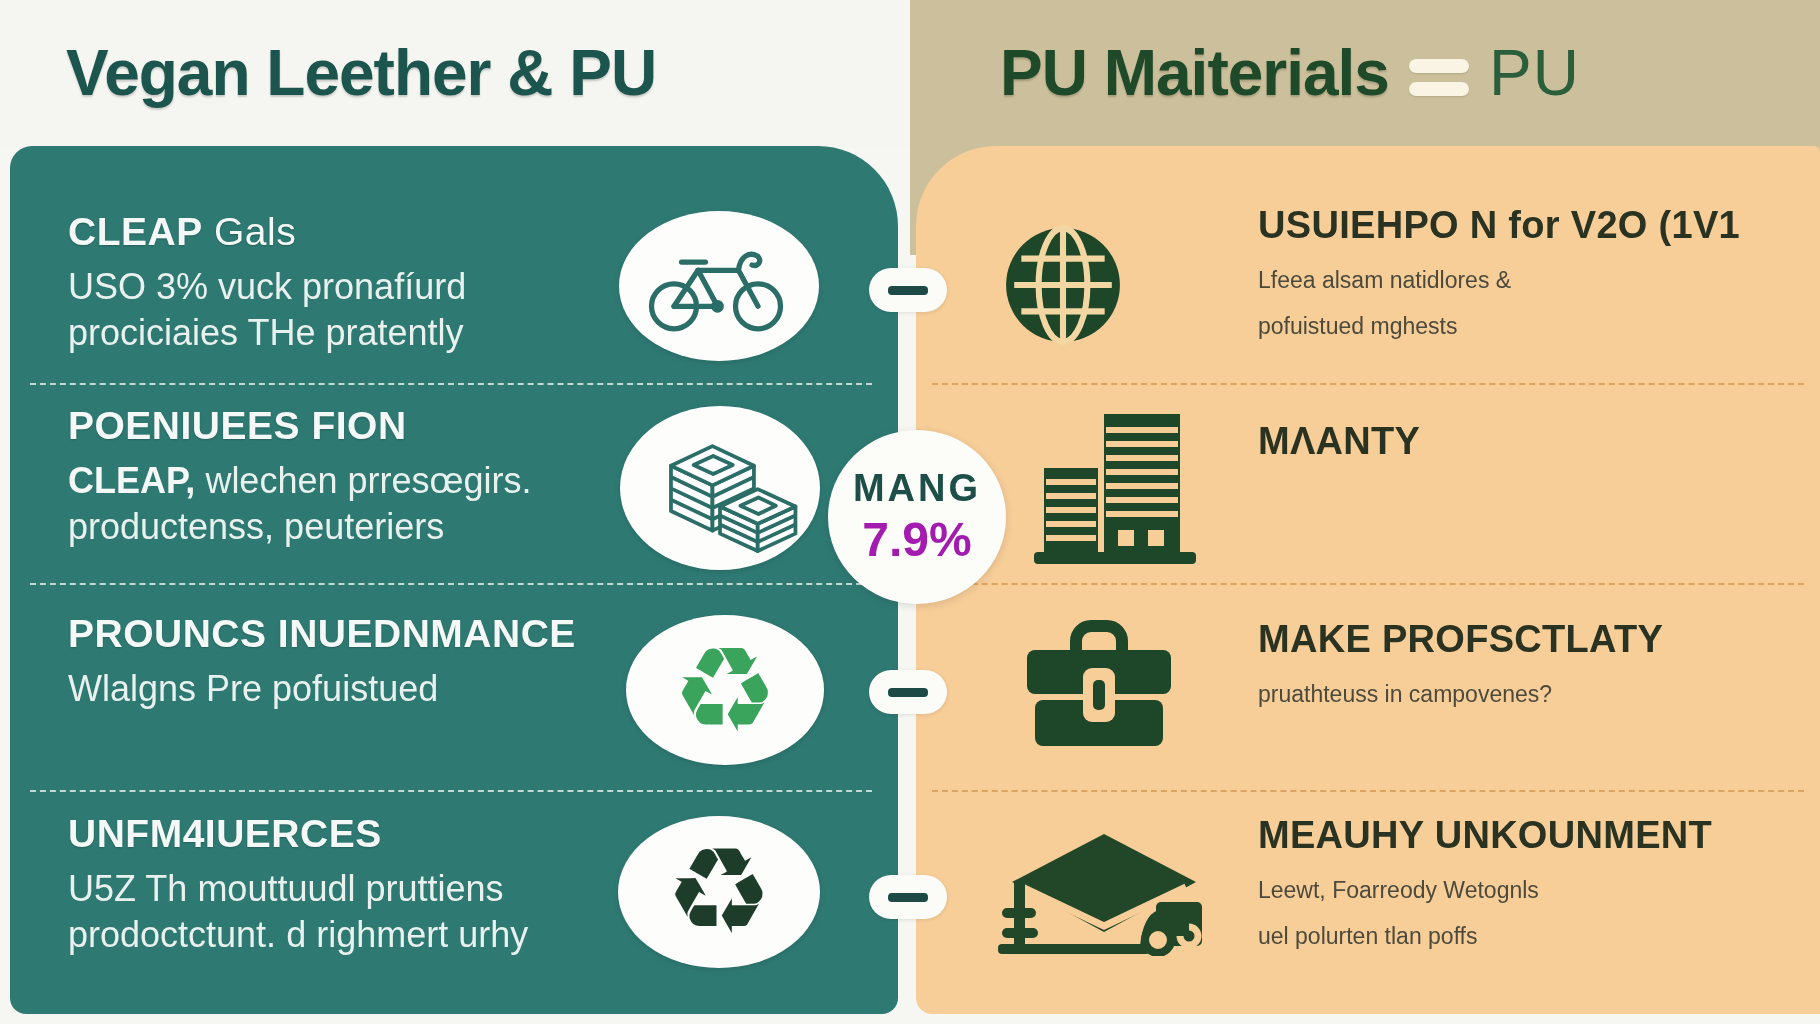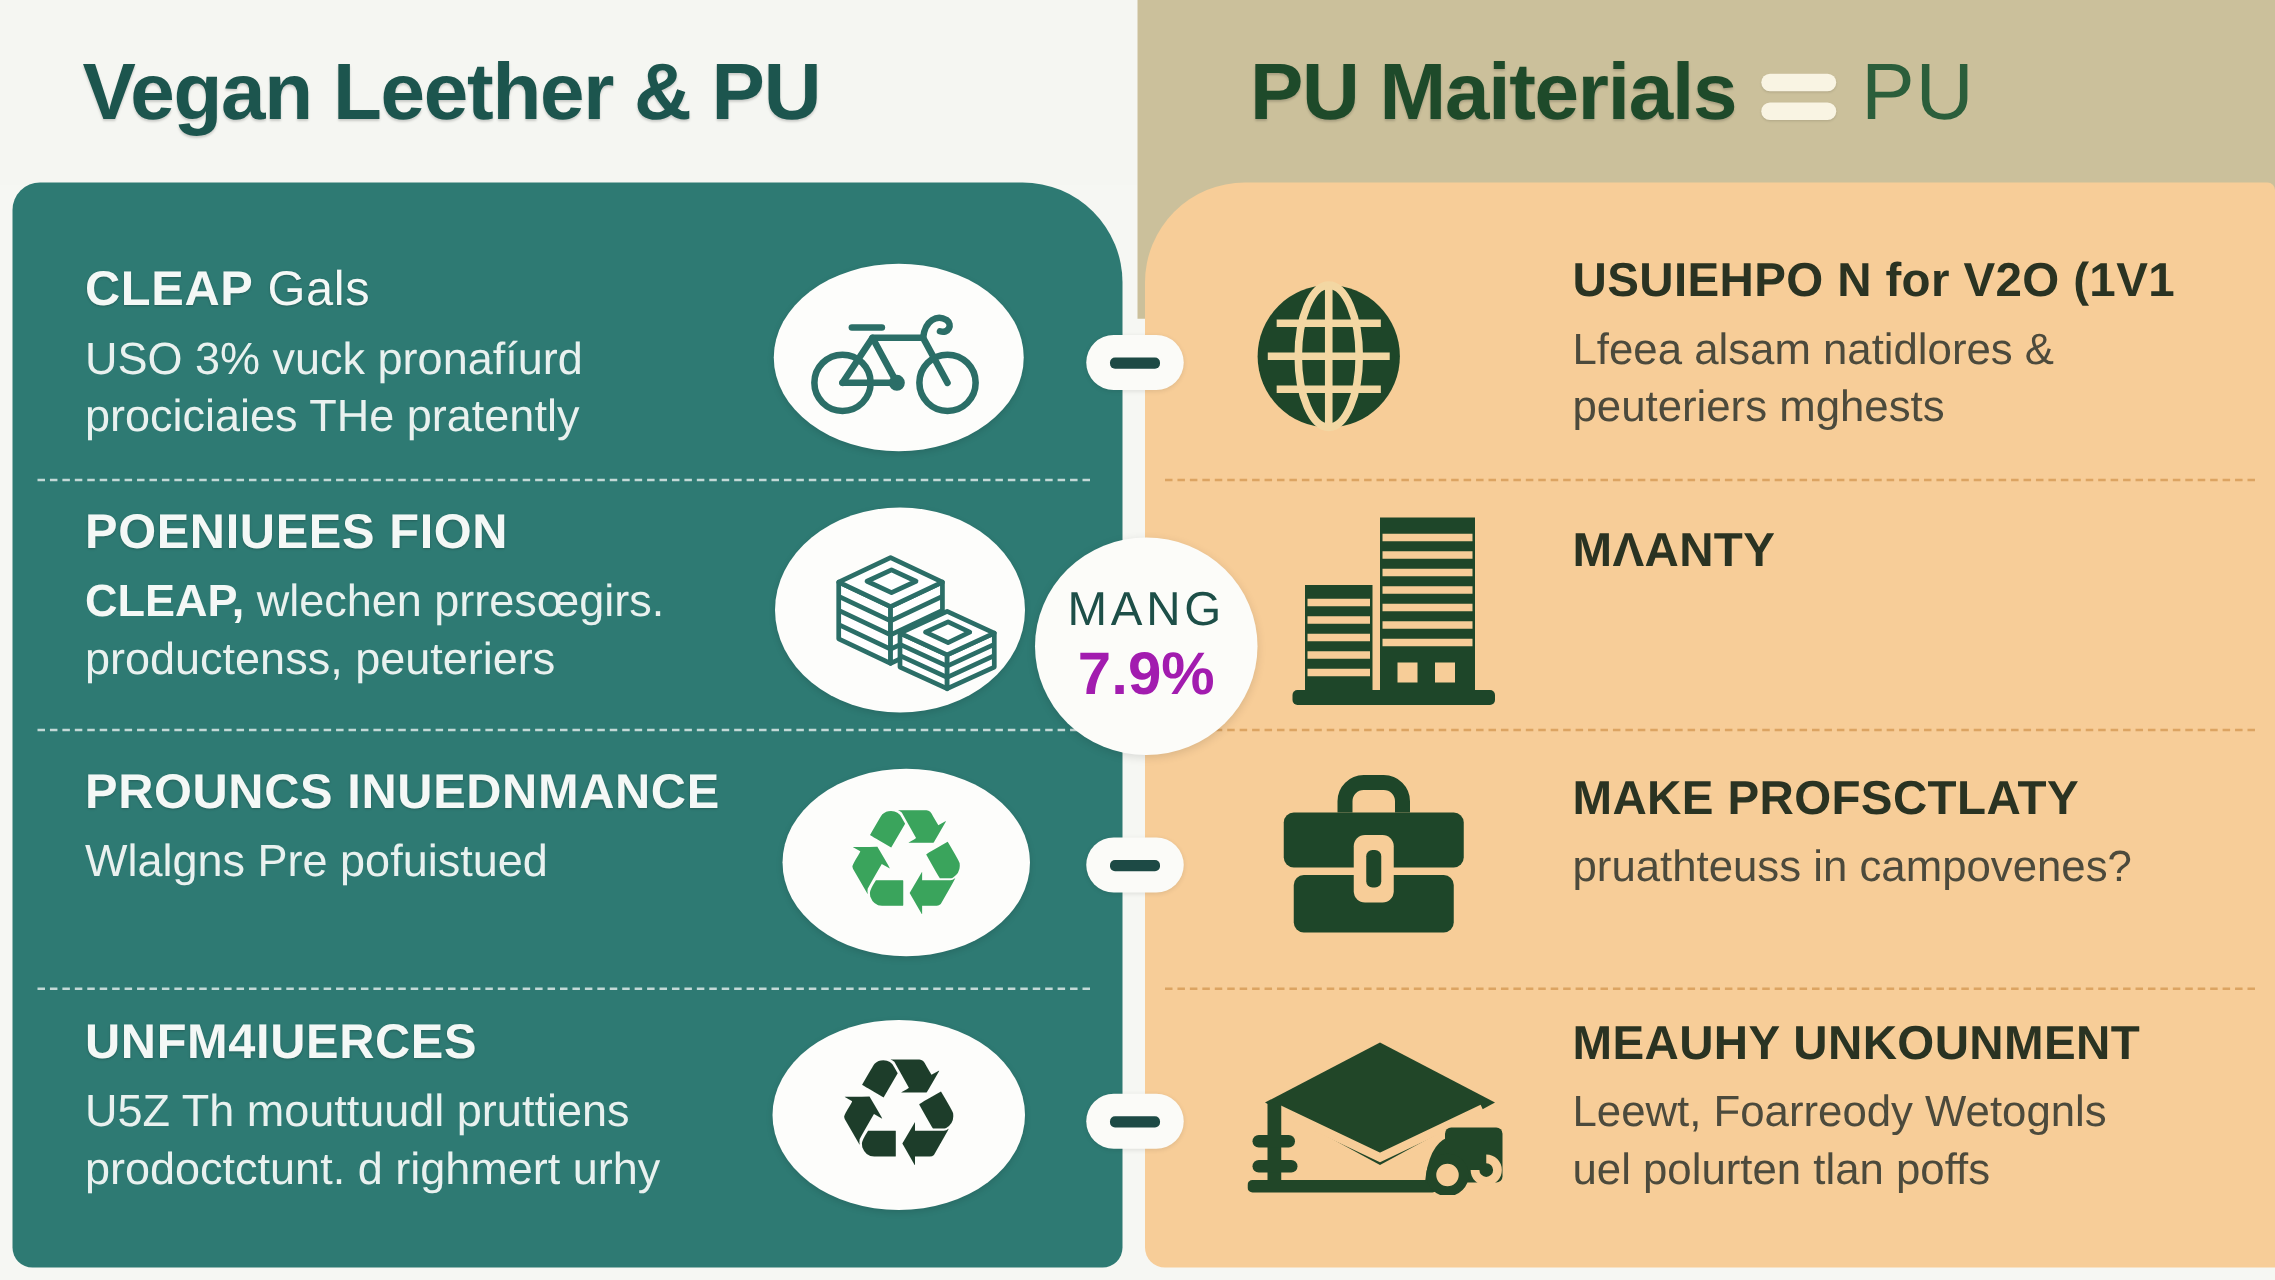--- a/index.html
+++ b/index.html
@@ -52,40 +52,40 @@
   .sep.r{left:932px;width:872px;border-top:2px dashed rgba(201,137,62,.6);}
   
   .lsec{position:absolute;left:68px;width:560px;color:var(--txt-light);}
   .lsec .h{font-size:39px;font-weight:bold;letter-spacing:.5px;color:#f4f8f6;margin-bottom:10px;text-shadow:0 1px 2px rgba(0,0,0,.22);}
   .lsec .h .rest{font-weight:400;}
   .lsec .b{font-size:36px;font-weight:400;line-height:46px;color:#e9f1ef;}
   .lsec .b b{font-weight:bold;color:#f4f8f6;}
   
   .rsec{position:absolute;left:1258px;width:560px;}
   .rsec .h{font-size:38px;font-weight:bold;letter-spacing:.3px;color:var(--head-dark);margin-bottom:10px;}
-  .rsec .b{font-size:35px;line-height:46px;color:var(--body-dark);}
+  .rsec .b{font-size:23px;line-height:46px;color:var(--body-dark);}
   
   .bubble{
     position:absolute;background:#fdfdfb;border-radius:50%;
     display:flex;align-items:center;justify-content:center;
     box-shadow:0 2px 6px rgba(0,0,0,.12);
   }
   .glyph{font-family:"DejaVu Sans",sans-serif;line-height:1;}
   
   .pill{
     position:absolute;left:869px;width:78px;height:44px;border-radius:22px;background:#fbfbf8;
     display:flex;align-items:center;justify-content:center;box-shadow:0 1px 4px rgba(0,0,0,.10);
   }
   .pill i{display:block;width:40px;height:9px;border-radius:4px;background:var(--teal-deep);}
   .stat{
     position:absolute;left:828px;top:430px;width:178px;height:174px;border-radius:50%;
     background:#fcfcf9;display:flex;flex-direction:column;align-items:center;justify-content:center;
     box-shadow:0 2px 8px rgba(0,0,0,.12);gap:2px;
   }
-  .stat .lab{font-size:38px;font-weight:normal;letter-spacing:3px;color:#1d4f48;}
+  .stat .lab{font-size:38px;font-weight:bold;letter-spacing:3px;color:#1d4f48;}
   .stat .val{font-size:48px;font-weight:bold;color:#a21caf;}
   .ric{position:absolute;}
 </style>
 </head>
 <body>
 
 <div class="stage">
 
   <div class="hdr-left"></div>
   <div class="hdr-right"></div>
@@ -248,21 +248,21 @@
       <rect x="158" y="82" width="46" height="44" rx="5" fill="#214628"></rect>
       <circle cx="160" cy="120" r="13" fill="#f7cd98" stroke="#214628" stroke-width="8"></circle>
       <path d="M182 116 a9 9 0 1 0 9 -9" fill="none" stroke="#f7cd98" stroke-width="7"></path>
     </svg>
   </div>
 
   <div class="rsec" style="top:204px">
     <div class="h">USUIEHPO N for V2O (1V1</div>
     <div class="b">
       <div>Lfeea alsam natidlores &amp;</div>
-      <div>peuteriers mghests</div>
+      <div>pofuistued mghests</div>
     </div>
   </div>
 
   <div class="rsec" style="top:420px">
     <div class="h">MΛANTY</div>
   </div>
 
   <div class="rsec" style="top:618px">
     <div class="h">MAKE PROFSCTLATY</div>
     <div class="b">

